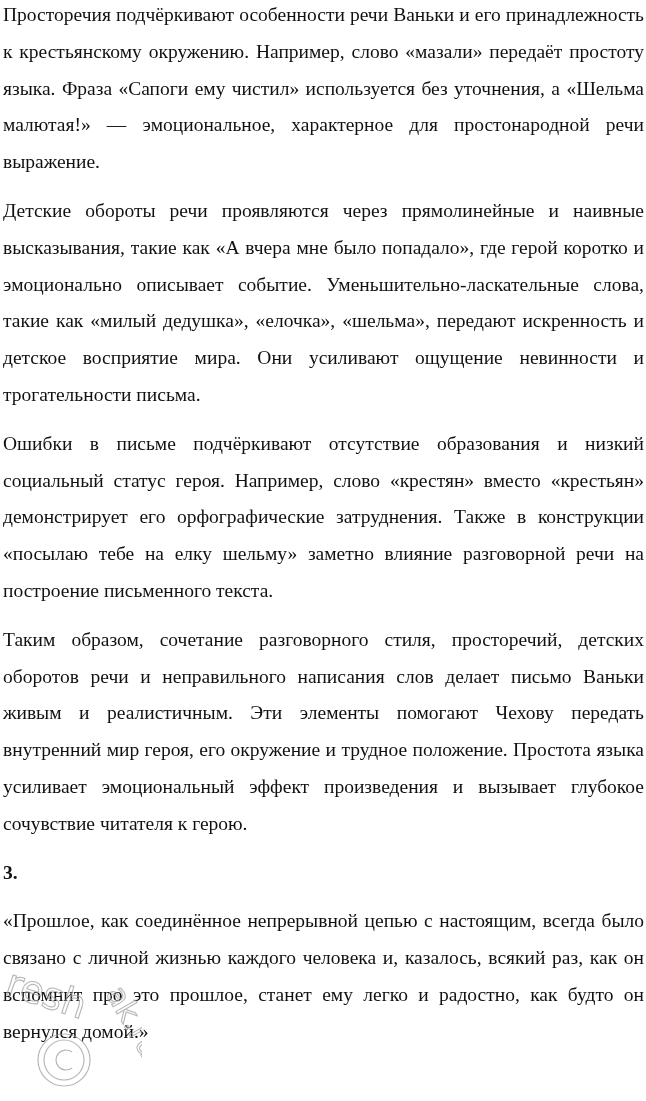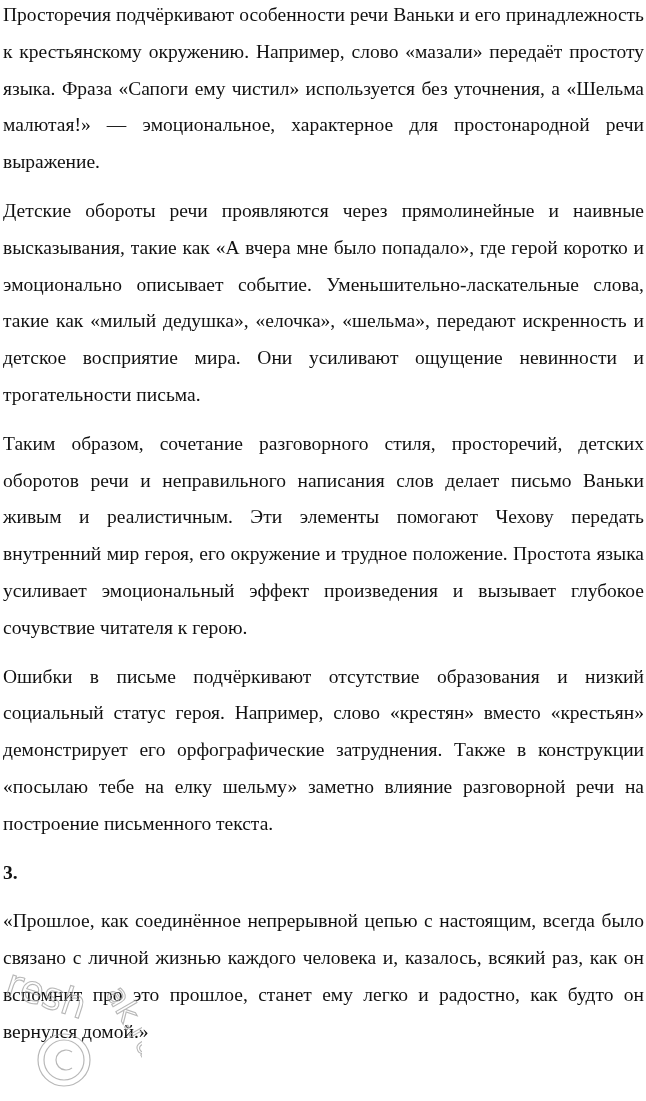--- a/index.html
+++ b/index.html
@@ -25,22 +25,22 @@
       position: absolute; left: 2px; top: 968px; width: 140px; height: 130px;
       pointer-events: none;
     }
   </style>
 </head>
 <body>
 
 <div class="page">
   <p class="first">Просторечия подчёркивают особенности речи Ваньки и его принадлежность к крестьянскому окружению. Например, слово «мазали» передаёт простоту языка. Фраза «Сапоги ему чистил» используется без уточнения, а «Шельма малютая!» — эмоциональное, характерное для простонародной речи выражение.</p>
   <p>Детские обороты речи проявляются через прямолинейные и наивные высказывания, такие как «А вчера мне было попадало», где герой коротко и эмоционально описывает событие. Уменьшительно-ласкательные слова, такие как «милый дедушка», «елочка», «шельма», передают искренность и детское восприятие мира. Они усиливают ощущение невинности и трогательности письма.</p>
+  <p>Ошибки в письме подчёркивают отсутствие образования и низкий социальный статус героя. Например, слово «крестян» вместо «крестьян» демонстрирует его орфографические затруднения. Также в конструкции «посылаю тебе на елку шельму» заметно влияние разговорной речи на построение письменного текста.</p>
   <p>Таким образом, сочетание разговорного стиля, просторечий, детских оборотов речи и неправильного написания слов делает письмо Ваньки живым и реалистичным. Эти элементы помогают Чехову передать внутренний мир героя, его окружение и трудное положение. Простота языка усиливает эмоциональный эффект произведения и вызывает глубокое сочувствие читателя к герою.</p>
-  <p>Ошибки в письме подчёркивают отсутствие образования и низкий социальный статус героя. Например, слово «крестян» вместо «крестьян» демонстрирует его орфографические затруднения. Также в конструкции «посылаю тебе на елку шельму» заметно влияние разговорной речи на построение письменного текста.</p>
   <div class="heading">3.</div>
   <p>«Прошлое, как соединённое непрерывной цепью с настоящим, всегда было связано с личной жизнью каждого человека и, казалось, всякий раз, как он вспомнит про это прошлое, станет ему легко и радостно, как будто он вернулся домой.»</p>
 </div>
 
 <svg class="watermark" viewBox="0 0 140 130" xmlns="http://www.w3.org/2000/svg">
   <g fill="none" stroke="#a0a0a0" stroke-width="1.2" opacity="0.75">
     <text x="2" y="38" font-family="DejaVu Sans, sans-serif" font-size="38" fill="none" stroke="#a0a0a0" stroke-width="1.1" transform="rotate(18 40 30)">resh</text>
     <text x="82" y="28" font-family="DejaVu Sans, sans-serif" font-size="30" fill="none" stroke="#a0a0a0" stroke-width="1.1" transform="rotate(60 95 45)">ak.ru</text>
     <circle cx="62" cy="92" r="26"></circle>
     <circle cx="62" cy="92" r="20"></circle>

